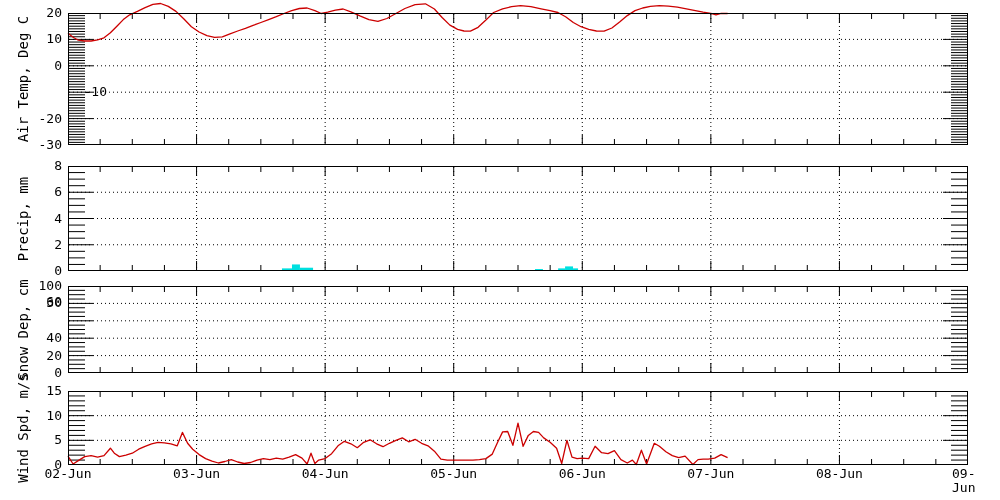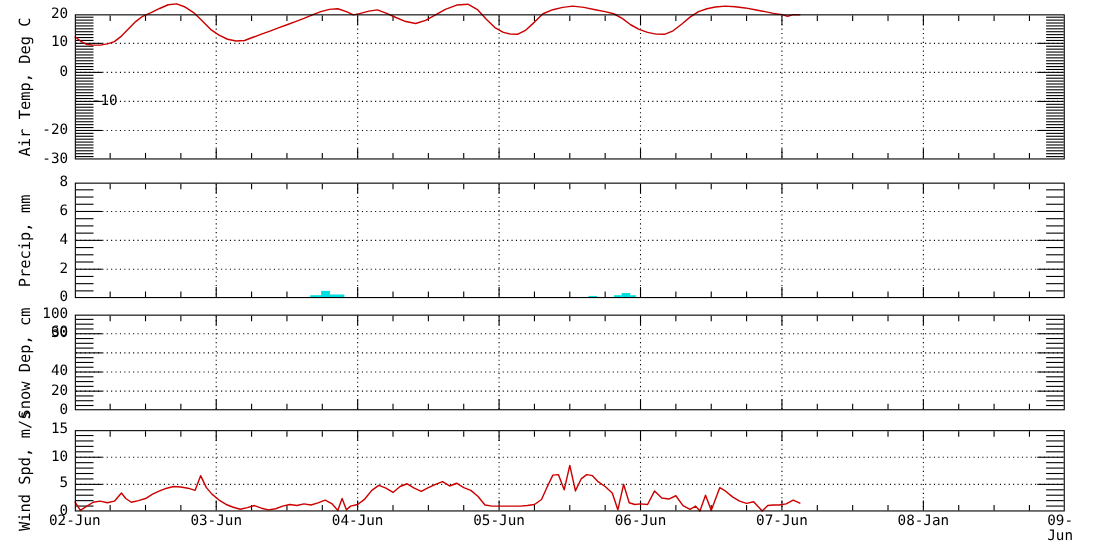--- a/index.html
+++ b/index.html
@@ -527,16 +527,16 @@
       <div class="ytick" style="top: 384px;">15</div>
       <div class="ytick" style="top: 408.667px;">10</div>
       <div class="ytick" style="top: 433.333px;">5</div>
       <div class="ytick" style="top: 458px;">0</div>
       <div class="xtick" style="left: 68px; top: 467px;">02-Jun</div>
       <div class="xtick" style="left: 196.571px; top: 467px;">03-Jun</div>
       <div class="xtick" style="left: 325.143px; top: 467px;">04-Jun</div>
       <div class="xtick" style="left: 453.714px; top: 467px;">05-Jun</div>
       <div class="xtick" style="left: 582.286px; top: 467px;">06-Jun</div>
       <div class="xtick" style="left: 710.857px; top: 467px;">07-Jun</div>
-      <div class="xtick" style="left: 839.429px; top: 467px;">08-Jan</div>
+      <div class="xtick" style="left: 839.429px; top: 467px;">08-Jun</div>
       <div class="xtick" style="left: 968px; top: 467px;">09-Jun</div>
     </div>
 </div>
 
 </body></html>

